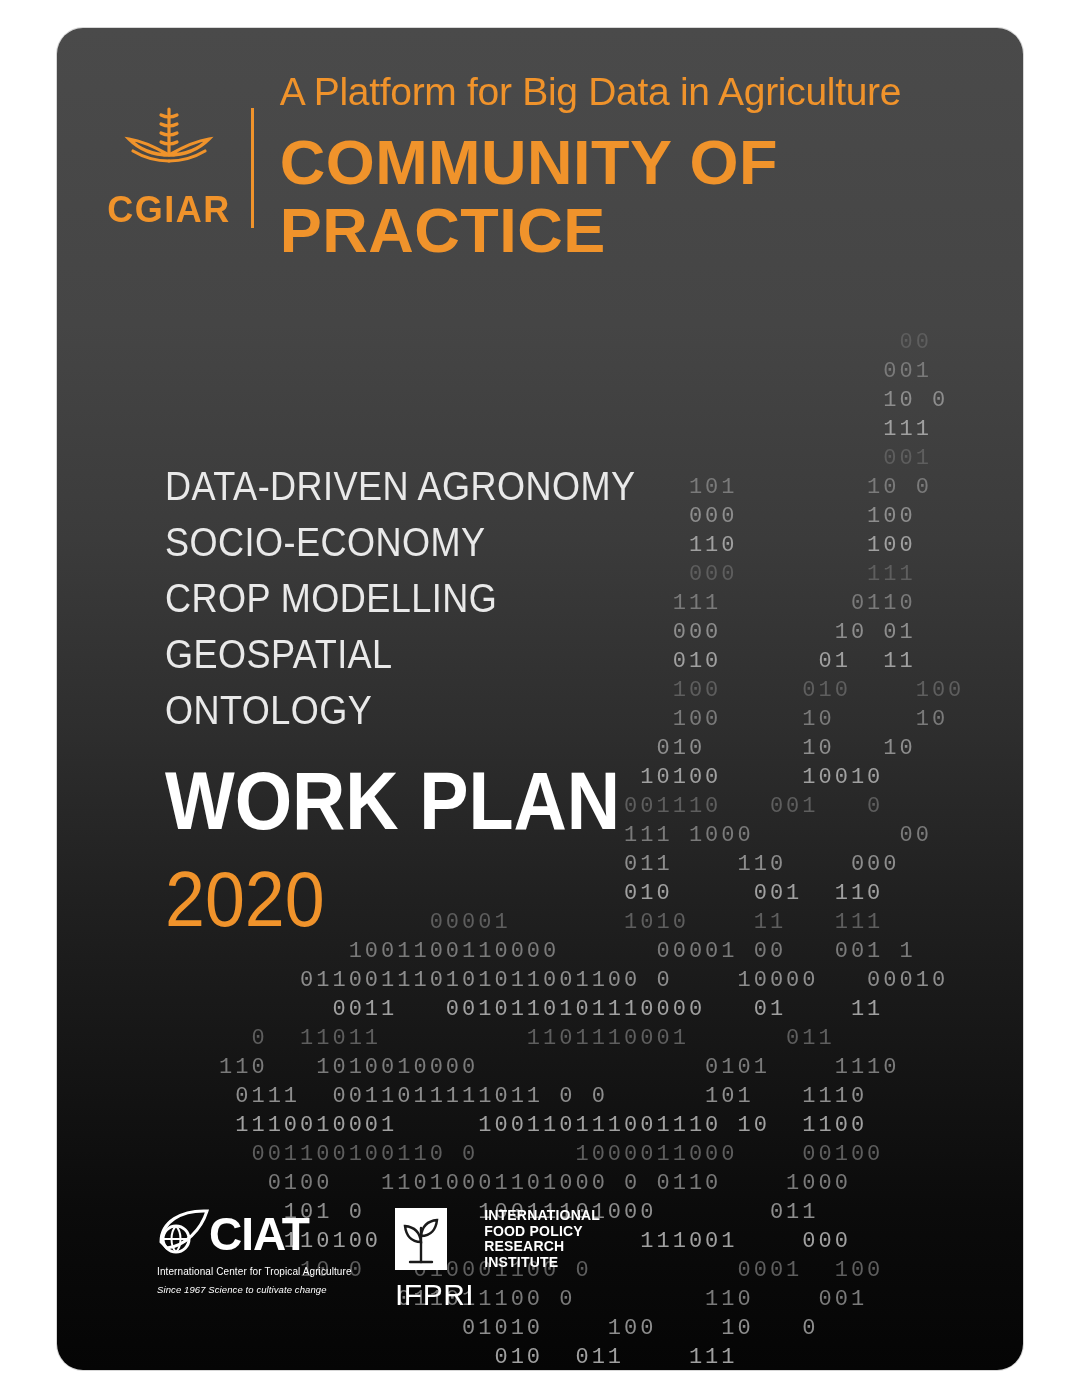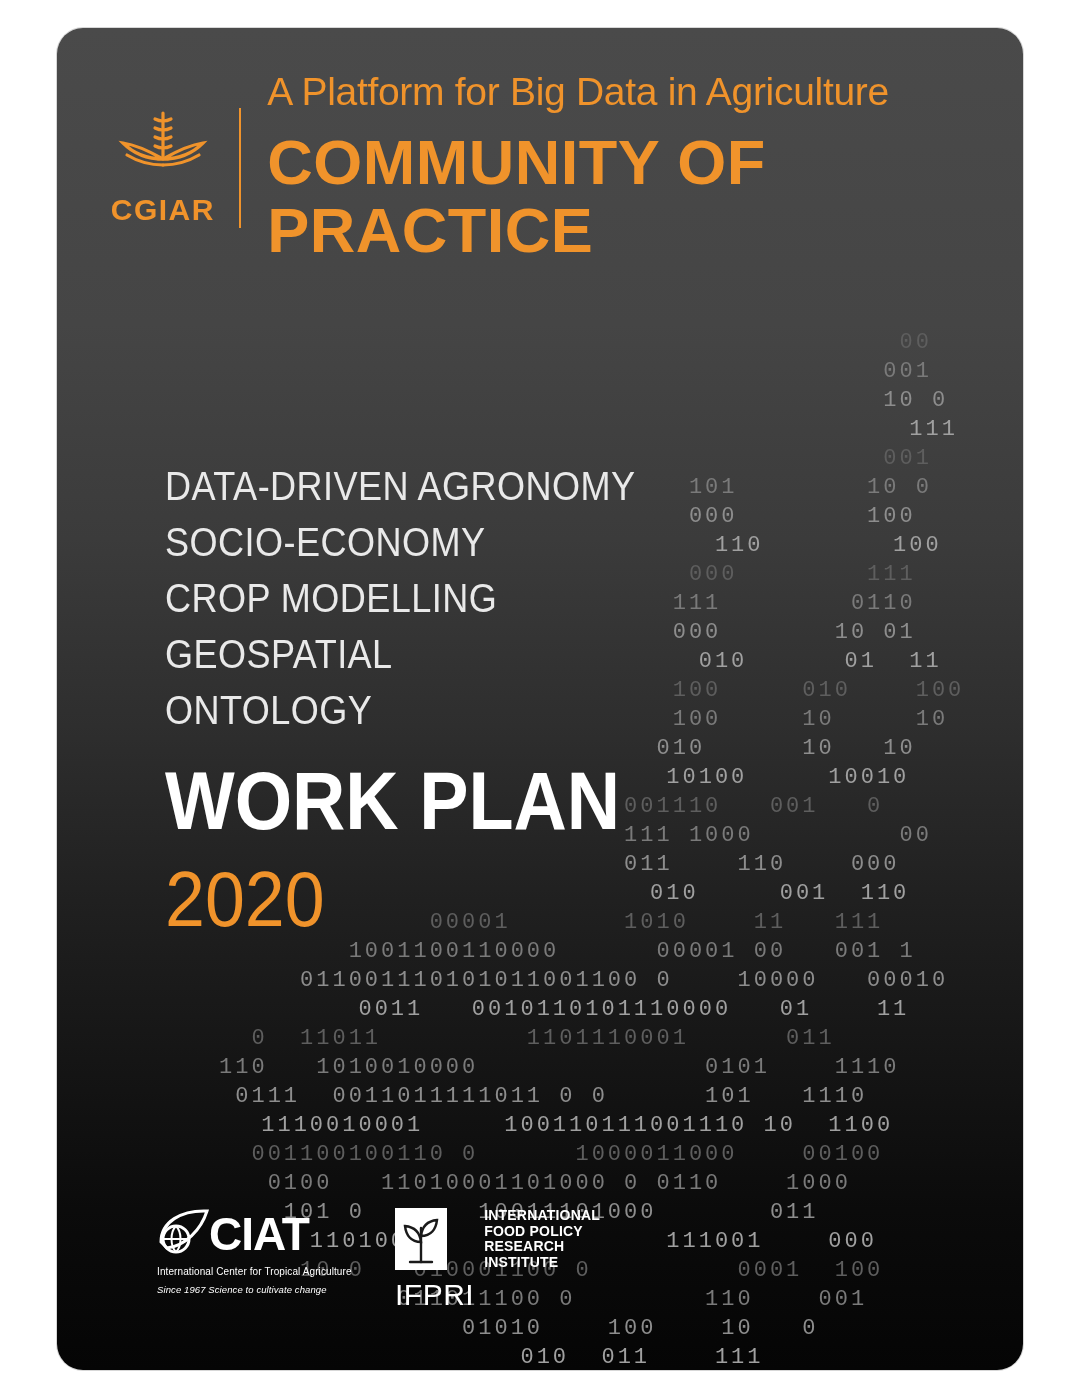--- a/index.html
+++ b/index.html
@@ -50,21 +50,21 @@
     overflow: hidden;
     pointer-events: none;
   }
   .binary-art .row {
     display: block;
     height: 29px;
   }
   .bin-fade-1 { color: #5e5e5e; }
   .bin-fade-2 { color: #7a7a7a; }
   .bin-fade-3 { color: #8d8d8d; }
-  .bin-fade-4 { color: #a0a0a0; padding-left: 26px; }
+  .bin-fade-4 { color: #a0a0a0; }
 
   
   .header {
     position: absolute;
     left: 0;
     top: 0;
     width: 966px;
     height: 280px;
     display: flex;
     align-items: center;
@@ -77,21 +77,21 @@
     flex-direction: column;
     align-items: center;
     color: #f0932b;
   }
   .cgiar-mark {
     width: 96px;
     height: 78px;
   }
   .cgiar-word {
     margin-top: 6px;
-    font-size: 30px;
+    font-size: 36px;
     font-weight: bold;
     letter-spacing: 1.5px;
     color: #f0932b;
     font-family: "Liberation Sans", sans-serif;
     text-align: center;
   }
   .divider-vert {
     width: 3px;
     height: 120px;
     background: #f0932b;

